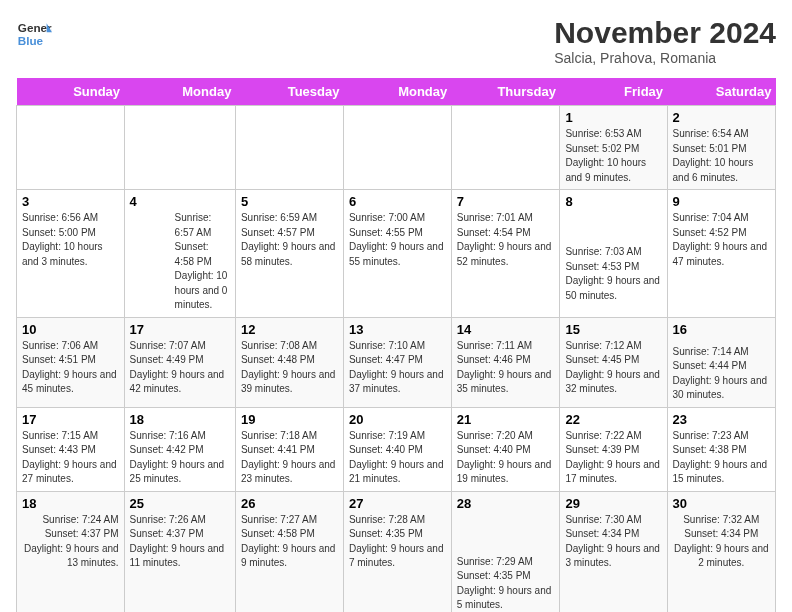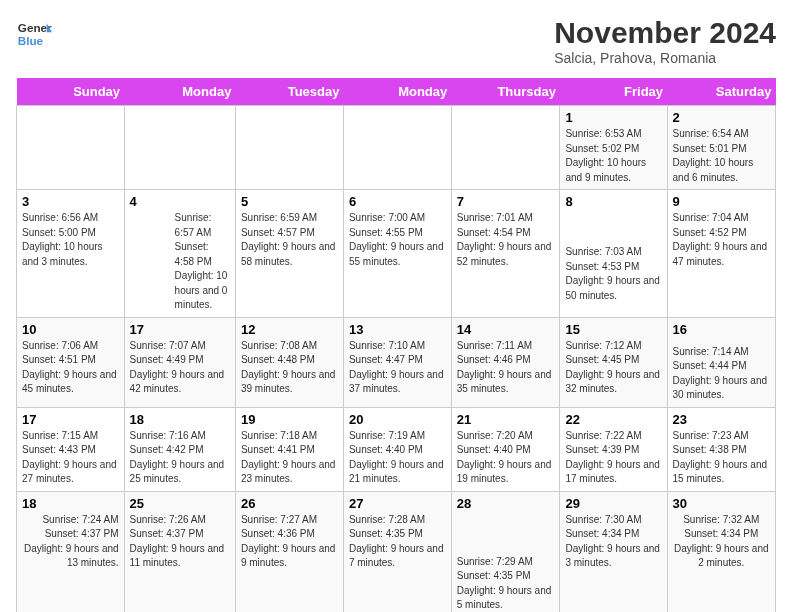--- a/index.html
+++ b/index.html
@@ -267,21 +267,21 @@
         </td>
         <td>
           <span class="day-num">25</span>
           <div class="day-info" style="white-space: pre-line;">Sunrise: 7:26 AM
 Sunset: 4:37 PM
 Daylight: 9 hours and 11 minutes.</div>
         </td>
         <td>
           <span class="day-num">26</span>
           <div class="day-info" style="white-space: pre-line;">Sunrise: 7:27 AM
-Sunset: 4:36 PM
+Sunset: 4:58 PM
 Daylight: 9 hours and 9 minutes.</div>
         </td>
         <td>
           <span class="day-num">27</span>
           <div class="day-info" style="white-space: pre-line;">Sunrise: 7:28 AM
 Sunset: 4:35 PM
 Daylight: 9 hours and 7 minutes.</div>
         </td>
         <td>
           <span class="day-num">28</span>

